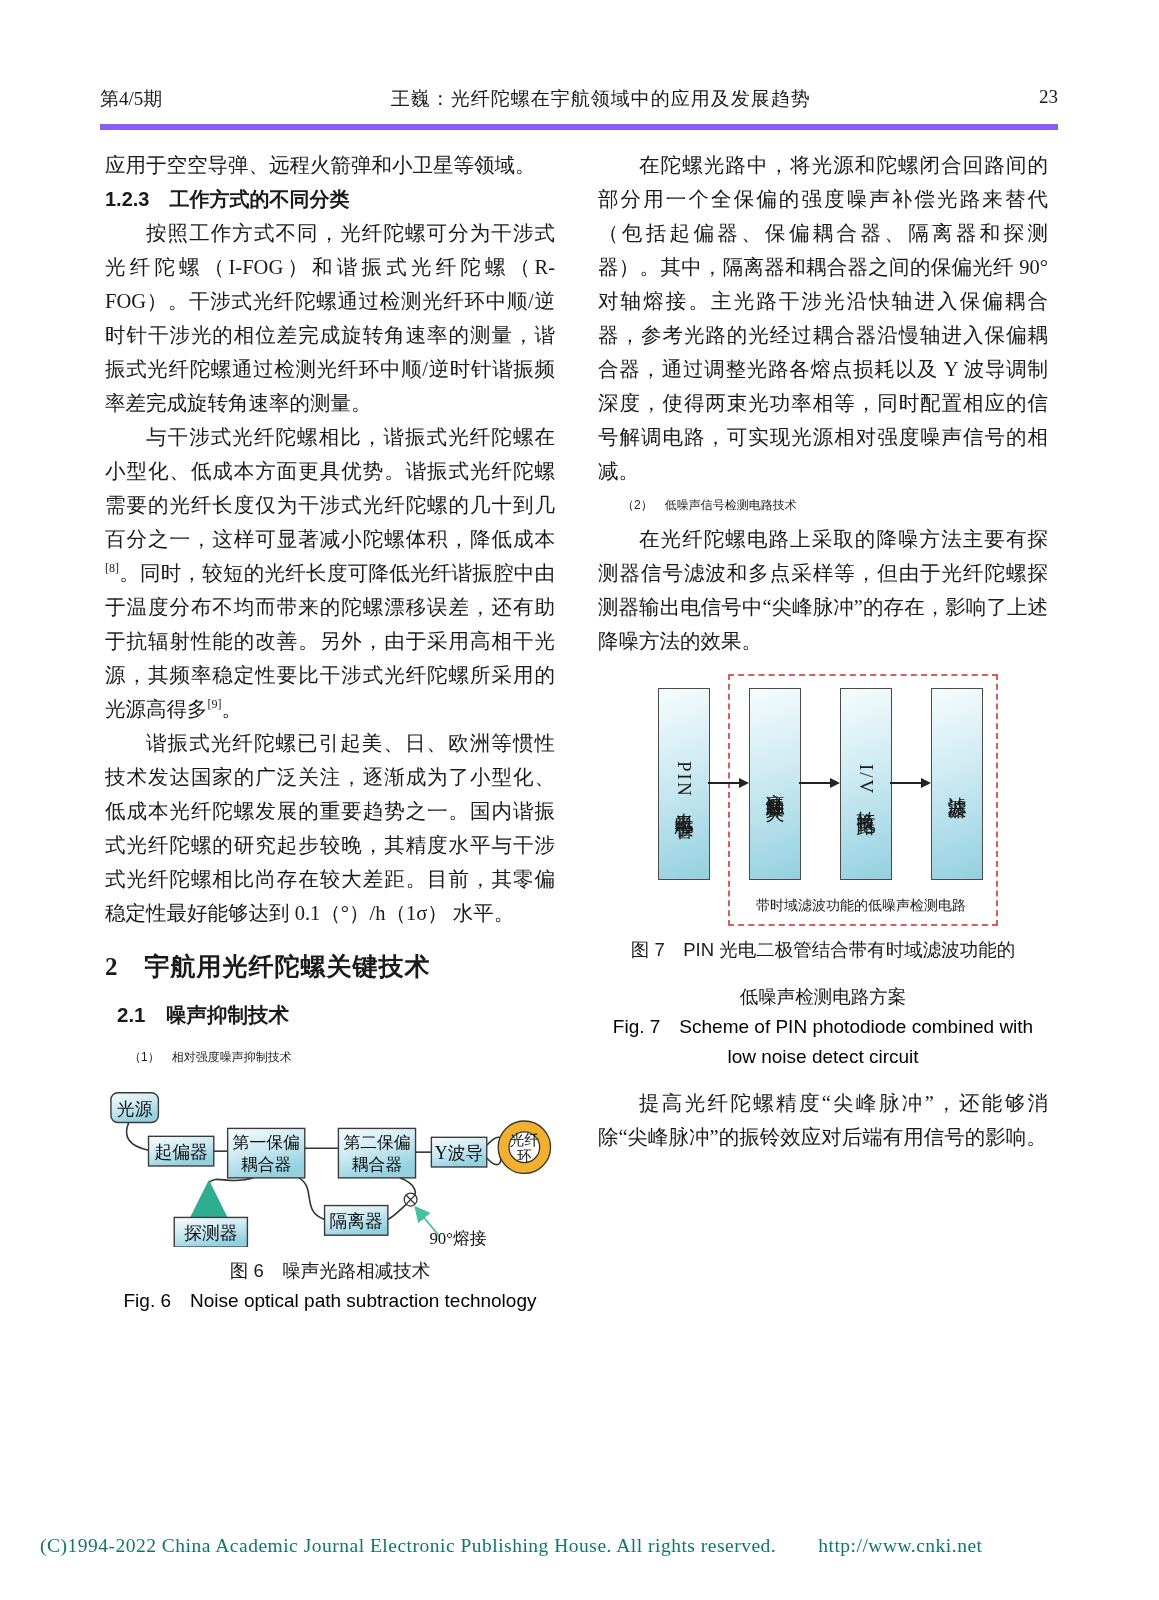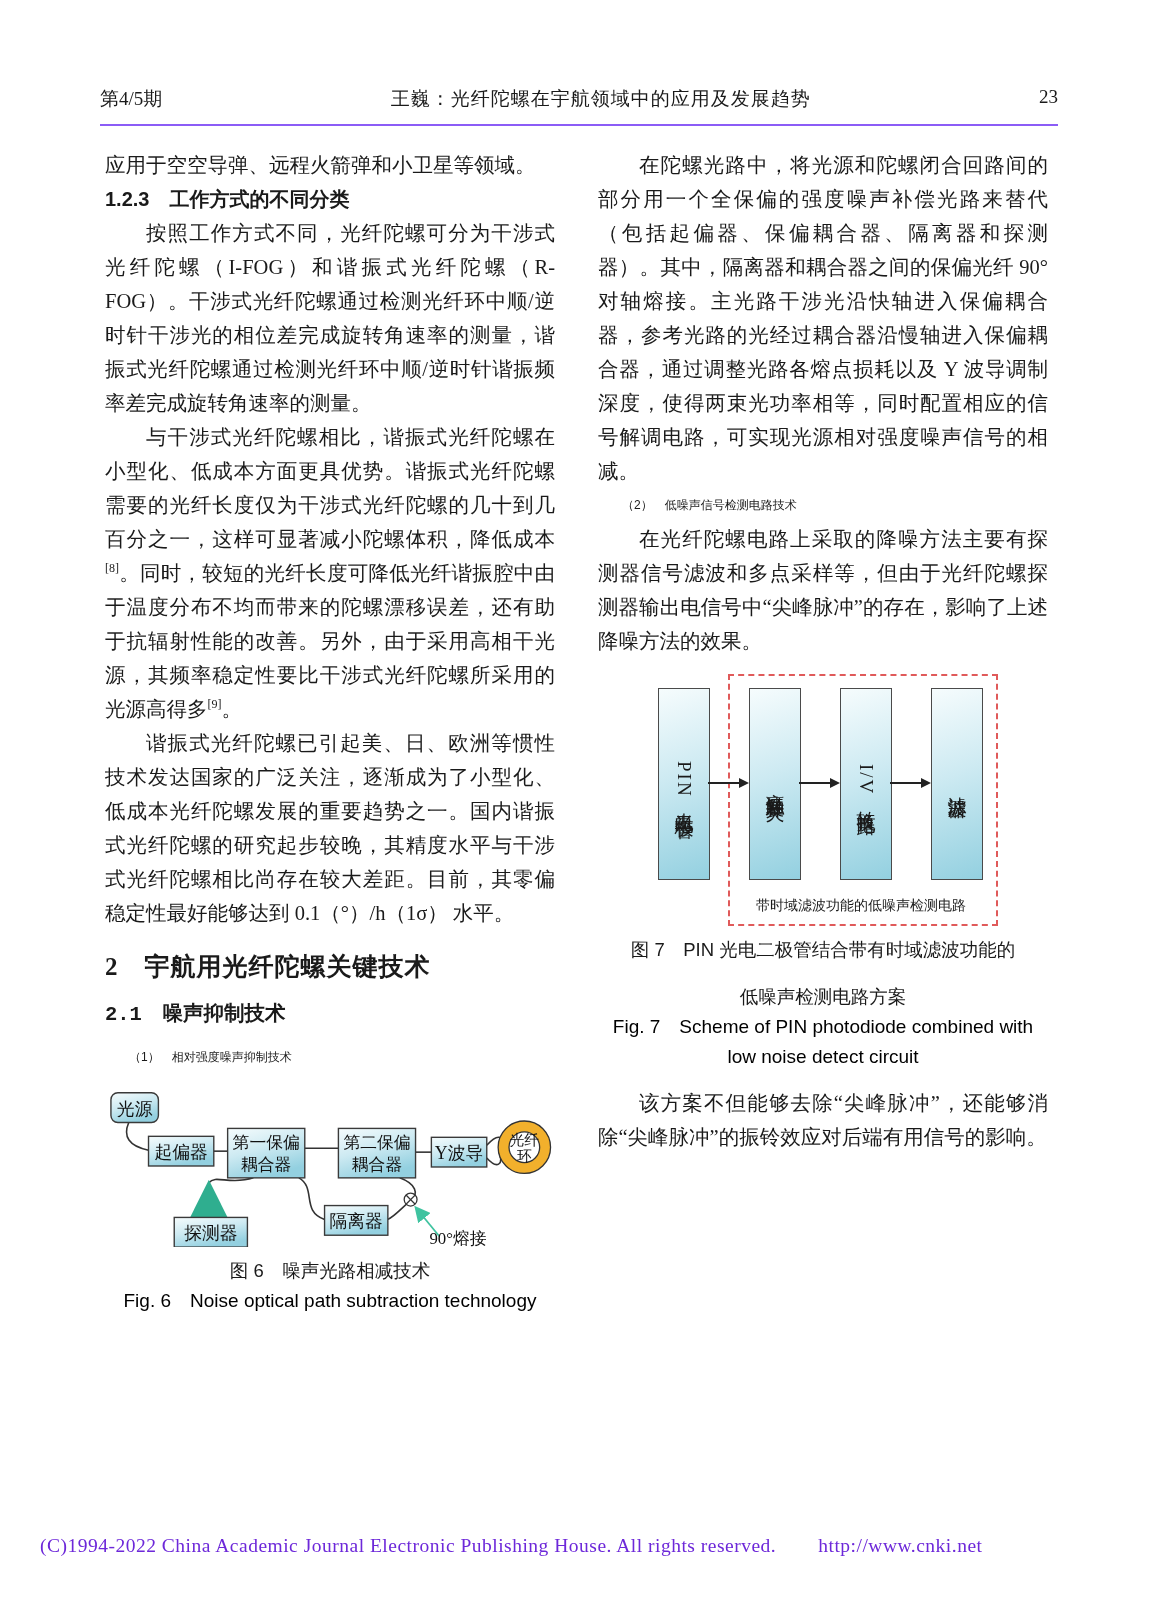--- a/index.html
+++ b/index.html
@@ -4,43 +4,43 @@
 <style>
   html,body { margin:0; padding:0; background:#888; }
   .page {
     position:relative; width:1159px; height:1600px; margin:0 auto;
     background:#ffffff; overflow:hidden;
     font-family:"Liberation Serif","DejaVu Serif",serif; color:#1a1a1a;
   }
   
   .header {
     position:absolute; left:100px; top:86px; width:958px; height:38px;
-    border-bottom:2px solid #8b5cf6;
+    border-bottom:6px solid #8b5cf6;
     display:flex; justify-content:space-between; align-items:flex-start;
     font-size:19px;
   }
   .header .title { letter-spacing:1px; }
   
   .col { position:absolute; top:148px; width:450px; font-size:20.5px; line-height:34px; text-align:justify; }
   .col-left  { left:105px; }
   .col-right { left:598px; }
   p { margin:0; text-indent:2em; }
   p.no-indent { text-indent:0; }
   sup.ref { font-size:12px; vertical-align:super; line-height:0; }
   .h-sub {
     font-family:"Liberation Sans","DejaVu Sans",sans-serif;
     font-size:20px; margin:0; text-indent:0;font-weight:bold;
   }
   .h-section {
     font-family:"Liberation Serif","DejaVu Serif",serif;
     font-size:25px; font-weight:bold; margin:20px 0 14px 0; text-indent:0; letter-spacing:1px;
   }
   .h-subsection {
-    font-family:Liberation Mono, monospace;
-    font-size:20.5px; font-weight:bold; margin:8px 0 8px 0; text-indent:0;
+    font-family:Liberation Sans, sans-serif;
+    font-size:20.5px; font-weight:bold; margin:8px 0 8px 12px; text-indent:0;
   }
   .item-head { font-family:"Liberation Sans","DejaVu Sans",sans-serif; font-size:12px; }
   
   .caption-cn {
     font-family:"Liberation Sans","DejaVu Sans",sans-serif;
     font-size:18.5px; text-align:center; line-height:31px; margin-top:8px; text-indent:0;
   }
   .caption-en {
     font-family:"Liberation Sans","DejaVu Sans",sans-serif;
     font-size:19px; text-align:center; line-height:30px; color:#000000; text-indent:0;
@@ -68,21 +68,21 @@
     content:""; position:absolute; right:-2px; top:-4px;
     border-left:10px solid #222; border-top:5px solid transparent; border-bottom:5px solid transparent;
   }
   .fig7-label {
     position:absolute; left:130px; top:218px; width:266px; text-align:center;
     font-family:"Liberation Sans","DejaVu Sans",sans-serif; font-size:14px; text-indent:0;
   }
   
   .footer {
     position:absolute; left:40px; top:1535px; width:1080px;
-    font-size:19.5px; color:#6d28d9; letter-spacing:0.5px;
+    font-size:19.5px; color:#0f766e; letter-spacing:0.5px;
   }
   .footer .url { margin-left:42px; }
   .fig6-text { font-family:"Liberation Serif","DejaVu Serif",serif; fill:#111; }
 </style>
 </head>
 <body>
 
 <div class="page">
 
   <div class="header">
@@ -179,20 +179,20 @@
       <div class="h-arrow" style="left:110px; width:39px;"></div>
       <div class="h-arrow" style="left:201px; width:39px;"></div>
       <div class="h-arrow" style="left:292px; width:39px;"></div>
       <div class="fig7-label">带时域滤波功能的低噪声检测电路</div>
     </div>
     <div class="caption-cn">图 7　PIN 光电二极管结合带有时域滤波功能的</div>
     <div class="caption-cn" style="margin-top:16px;">低噪声检测电路方案</div>
     <div class="caption-en">Fig. 7　Scheme of PIN photodiode combined with</div>
     <div class="caption-en">low noise detect circuit</div>
 
-    <p style="margin-top:14px;">该方案不但能够去除“尖峰脉冲”，还能够消除“尖峰脉冲”的振铃效应对后端有用信号的影响。</p>
+    <p style="margin-top:14px;">提高光纤陀螺精度“尖峰脉冲”，还能够消除“尖峰脉冲”的振铃效应对后端有用信号的影响。</p>
   </div>
 
   <div class="footer">
     <span>(C)1994-2022 China Academic Journal Electronic Publishing House. All rights reserved.</span><span class="url">http://www.cnki.net</span>
   </div>
 
 </div>
 
 </body></html>

